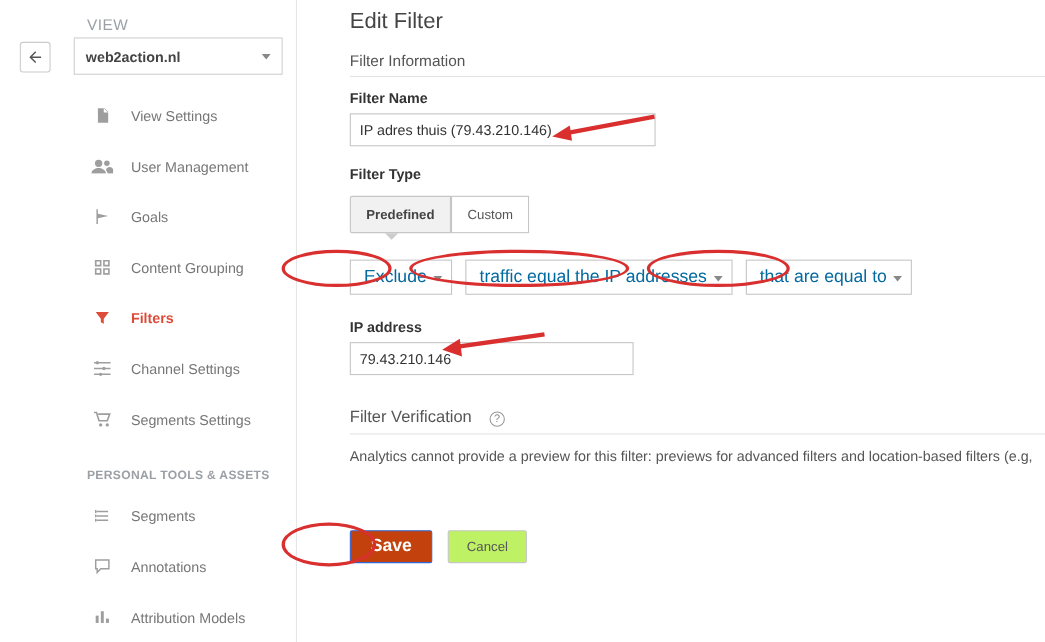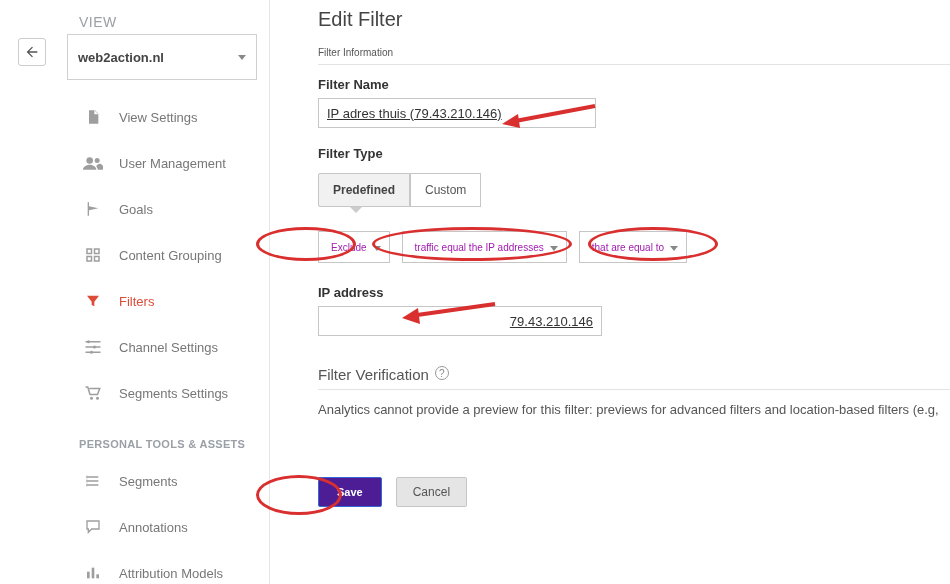--- a/index.html
+++ b/index.html
@@ -5,62 +5,62 @@
 * { box-sizing: border-box; margin: 0; padding: 0; }
 body { font-family: Arial, Helvetica, sans-serif; font-size: 13px; color: #333; background: #fff; width: 950px; height: 584px; overflow: hidden; position: relative; }
 
 .back-btn { position: absolute; left: 18px; top: 38px; width: 28px; height: 28px; border: 1px solid #ccc; border-radius: 3px; display: flex; align-items: center; justify-content: center; background: #fff; cursor: pointer; }
 .back-btn svg { width: 16px; height: 16px; fill: #555; }
 
 .layout { display: flex; height: 100%; margin-left: 55px; }
 
 .sidebar { width: 215px; border-right: 1px solid #E5E5E5; padding-top: 8px; }
 .view-label { font-size: 14px; color: #9AA0A6; text-transform: uppercase; margin: 6px 0 4px 24px; letter-spacing: 0.5px; }
-.view-select { margin: 0 12px 14px 12px; border: 1px solid #d0d0d0; height: 46px; display: flex; align-items: center; padding: 0 10px; font-size: 13px; font-weight: bold; color: #444; cursor: pointer; justify-content: space-between; }
+.view-select { margin: 0 12px 14px 12px; border: 1px solid #d0d0d0; height: 34px; display: flex; align-items: center; padding: 0 10px; font-size: 13px; font-weight: bold; color: #444; cursor: pointer; justify-content: space-between; }
 .caret-down { width: 0; height: 0; border-left: 4px solid transparent; border-right: 4px solid transparent; border-top: 5px solid #888; }
 
 .nav-item { display: flex; align-items: center; height: 46px; padding-left: 26px; cursor: pointer; color: #777; font-size: 13px; }
 .nav-item .icn { width: 24px; margin-right: 14px; display: flex; justify-content: center; }
 .nav-item .icn svg { fill: #9E9E9E; }
-.nav-item.active { color: #DD4B39; }
+.nav-item.active { color: #DD4B39; font-weight: bold; }
 .nav-item.active .icn svg { fill: #DD4B39; }
 
 .section-header { font-size: 11px; color: #9AA0A6; font-weight: bold; margin: 22px 0 8px 24px; letter-spacing: 0.3px; }
 
 .main { flex: 1; padding: 8px 0 0 48px; position: relative; }
 h1 { font-size: 20px; font-weight: normal; color: #444; margin-bottom: 16px; }
-.section-title { font-size: 10px; color: #555; margin-bottom: 6px; font-weight: normal; }
+.section-title { font-size: 14px; color: #555; margin-bottom: 6px; font-weight: normal; }
 hr.divider { border: none; border-top: 1px solid #E3E3E3; margin-bottom: 12px; }
 
 .field-label { font-size: 13px; font-weight: bold; color: #333; margin-bottom: 6px; }
-.text-input { border: 1px solid #C6C6C6; height: 30px; padding: 0 8px; font-size: 13px; color: #333; width: 278px; display: block; text-decoration: underline; }
+.text-input { border: 1px solid #C6C6C6; height: 30px; padding: 0 8px; font-size: 13px; color: #333; width: 278px; display: block; }
 
 .filter-type-row { margin-top: 18px; }
 .seg-group { display: inline-flex; margin-top: 6px; }
 .seg { border: 1px solid #C6C6C6; height: 32px; padding: 16px 14px; display: flex; align-items: center; font-size: 12px; color: #555; cursor: pointer; background: #fff; }
 .seg:first-child { border-top-left-radius: 2px; border-bottom-left-radius: 2px; }
 .seg:last-child { border-top-right-radius: 2px; border-bottom-right-radius: 2px; margin-left: -1px; }
 .seg.active { background: #F1F1F1; font-weight: bold; color: #444; }
 .seg-arrow-wrap { position: relative; }
 .seg-arrow { position: absolute; bottom: -6px; left: 32px; width: 0; height: 0; border-left: 6px solid transparent; border-right: 6px solid transparent; border-top: 6px solid #ccc; }
 
 .dropdown-row { display: flex; gap: 12px; margin-top: 24px; position: relative; }
-.dd { border: 1px solid #C6C6C6; height: 32px; padding: 0 22px 0 12px; display: flex; align-items: center; font-size: 10px; color: #a21caf; background: #fff; cursor: pointer; position: relative; }
+.dd { border: 1px solid #C6C6C6; height: 32px; padding: 0 22px 0 12px; display: flex; align-items: center; font-size: 16px; color: #0369a1; background: #fff; cursor: pointer; position: relative; }
 .dd .caret-down { position: absolute; right: 8px; top: 14px; }
 
 .ip-block { margin-top: 22px; }
 
 .verify-block { margin-top: 30px; }
-.verify-title { font-size: 15px; color: #555; display: flex; align-items: flex-start; gap: 6px; }
+.verify-title { font-size: 15px; color: #555; display: flex; align-items: flex-end; gap: 16px; }
 .help-circle { width: 14px; height: 14px; border: 1px solid #999; border-radius: 50%; font-size: 10px; color: #888; display: flex; align-items: center; justify-content: center; }
 .verify-text { font-size: 13px; color: #555; margin-top: 6px; }
 
 .button-row { margin-top: 60px; display: flex; gap: 14px; align-items: center; }
-.btn-save { background: #4c1d95; color: #fff; border: 1px solid #3367D6; height: 30px; padding: 0 18px; font-size: 11px; font-weight: bold; cursor: pointer; border-radius: 2px; }
-.btn-cancel { background: #e5e5e5; color: #555; border: 1px solid #C6C6C6; height: 30px; padding: 0 16px; font-size: 12px; cursor: pointer; border-radius: 2px; }
+.btn-save { background: #c2410c; color: #fff; border: 1px solid #3367D6; height: 30px; padding: 0 18px; font-size: 16px; font-weight: bold; cursor: pointer; border-radius: 2px; }
+.btn-cancel { background: #bef264; color: #555; border: 1px solid #C6C6C6; height: 30px; padding: 0 16px; font-size: 12px; cursor: pointer; border-radius: 2px; }
 
 
 .anno { position: absolute; pointer-events: none; }
 .oval { border: 3px solid #D92F2F; border-radius: 50%; }
 </style>
 </head>
 <body>
 
 <div class="back-btn">
   <svg viewBox="0 0 24 24">
@@ -204,21 +204,21 @@
         <span class="caret-down"></span>
       </div>
       <div class="dd">
         <span>that are equal to</span>
         <span class="caret-down"></span>
       </div>
     </div>
 
     <div class="ip-block">
       <div class="field-label">IP address</div>
-      <input class="text-input" type="text" style="width: 284px; text-align: right;" value="79.43.210.146">
+      <input class="text-input" type="text" style="width: 258px;" value="79.43.210.146">
     </div>
 
     <div class="verify-block">
       <div class="verify-title">
         <span>Filter Verification</span>
         <span class="help-circle">?</span>
       </div>
       <hr class="divider" style="margin-top:6px">
       <div class="verify-text">Analytics cannot provide a preview for this filter: previews for advanced filters and location-based filters (e.g,</div>
     </div>

